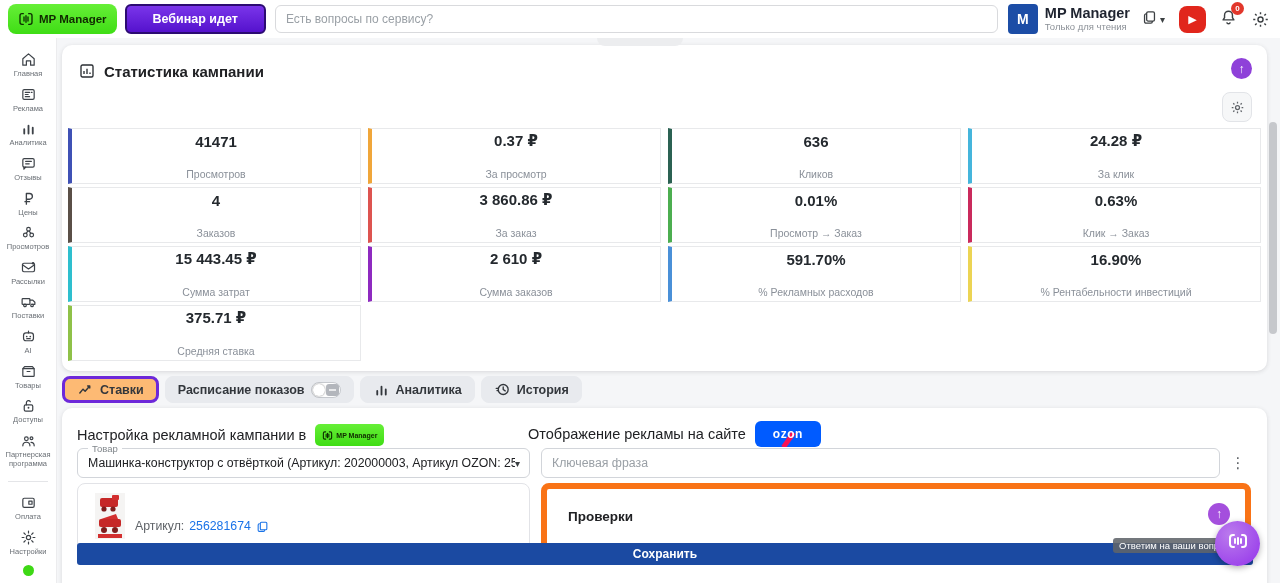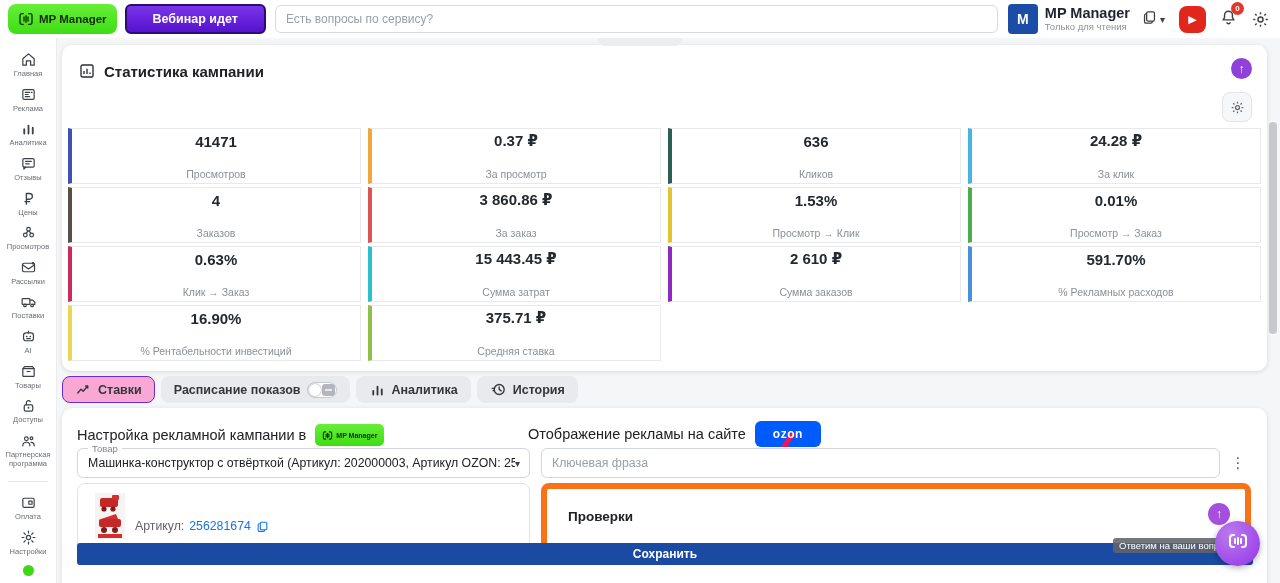--- a/index.html
+++ b/index.html
@@ -59,21 +59,21 @@
     grid-template-columns:repeat(4,1fr); gap:3px 7px; }
   .stat-card { height:56px; background:#fff; border:1px solid #e8e9eb; border-left:4px solid #888; border-radius:0;
     display:flex; flex-direction:column; align-items:center; justify-content:center; }
   .stat-value { font-size:15px; font-weight:700; color:#24292e; }
   .stat-label { font-size:10.5px; color:#8a9099; margin-top:18px; }
 
   
   .tabs { position:absolute; left:62px; top:376px; display:flex; gap:6px; }
   .tab { height:27px; padding:0 12px; border-radius:8px; background:#e8eaee; border:1px solid #e8eaee;
     display:flex; align-items:center; gap:6px; font-size:12.5px; font-weight:600; color:#33373c; cursor:pointer; font-family:inherit; }
-  .tab.active { background:#f9a8d4; border:1px solid #6d28d9; }
+  .tab.active { background:#fdba74; border:3px solid #6d28d9; }
   .tab .tic { display:flex; color:#33373c; }
   .toggle { width:30px; height:16px; border-radius:8px; background:#fff; border:1px solid #c6c9ce; position:relative; }
   .toggle .knob { position:absolute; left:1px; top:1px; width:12px; height:12px; border-radius:50%; background:#fff;
     box-shadow:0 0 2px rgba(0,0,0,.5); }
   .toggle .off-seg { position:absolute; right:1px; top:1px; width:13px; height:12px; border-radius:3px; background:#b3b6bc; }
   .toggle .off-seg::after { content:""; position:absolute; left:3px; top:5px; width:7px; height:2px; background:#e8e9eb; }
 
   
   .bottom-card { left:62px; top:408px; width:1205px; height:200px; }
   .sec-title { position:absolute; display:flex; align-items:center; gap:9px; font-size:14.5px; font-weight:500; color:#202124; }
@@ -342,24 +342,20 @@
         <div class="stat-value">24.28 ₽</div>
         <div class="stat-label">За клик</div>
       </div>
       <div class="stat-card" style="border-left-color: rgb(90, 79, 71);">
         <div class="stat-value">4</div>
         <div class="stat-label">Заказов</div>
       </div>
       <div class="stat-card" style="border-left-color: rgb(221, 84, 80);">
         <div class="stat-value">3 860.86 ₽</div>
         <div class="stat-label">За заказ</div>
-      </div>
-      <div class="stat-card" style="border-left-color: rgb(227, 195, 46);">
-        <div class="stat-value">1.53%</div>
-        <div class="stat-label">Просмотр → Клик</div>
       </div>
       <div class="stat-card" style="border-left-color: rgb(76, 174, 80);">
         <div class="stat-value">0.01%</div>
         <div class="stat-label">Просмотр → Заказ</div>
       </div>
       <div class="stat-card" style="border-left-color: rgb(202, 42, 92);">
         <div class="stat-value">0.63%</div>
         <div class="stat-label">Клик → Заказ</div>
       </div>
       <div class="stat-card" style="border-left-color: rgb(46, 191, 206);">

